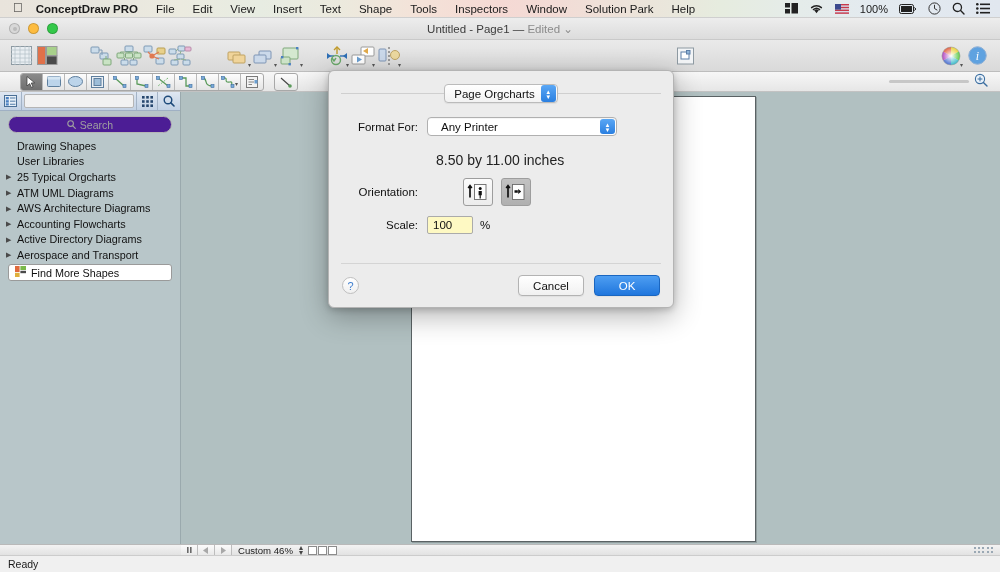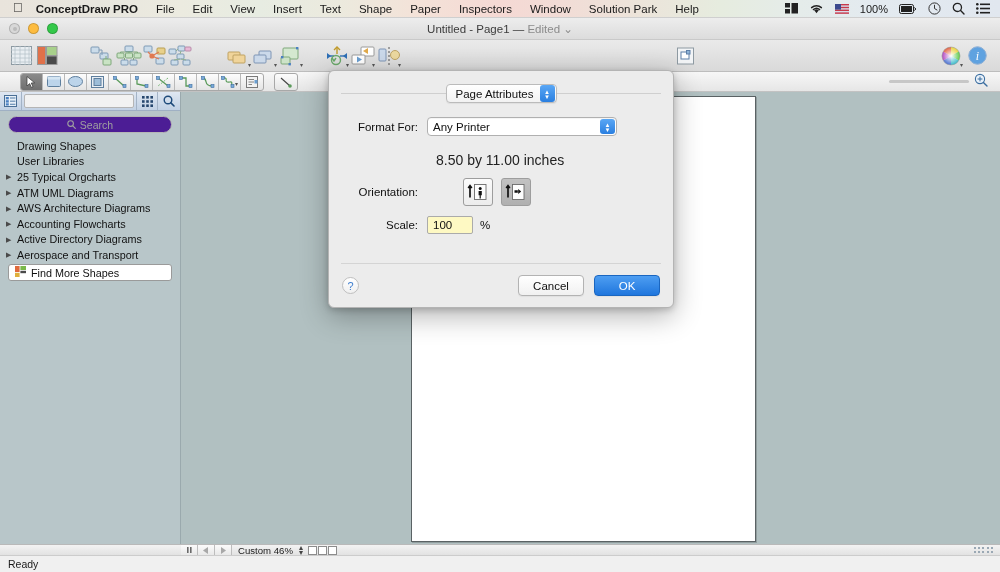--- a/index.html
+++ b/index.html
@@ -190,21 +190,21 @@
     width: 98px; text-align: right; padding-right: 9px;
     font-size: 11.5px; color: #0f0f0f; white-space: nowrap;
   }
   .combo {
     width: 190px; height: 19px; background: #ffffff;
     border: 1px solid #b0b0b0; border-radius: 4px;
     display: flex; align-items: center; position: relative;
     font-size: 11.5px; color: #111;
     box-shadow: inset 0 1px 0 rgba(0,0,0,0.04);
   }
-  .combo .ctext { padding-left: 5px; }
+  .combo .ctext { padding-left: 13px; }
   .combo .cstep {
     position: absolute; right: 1px; top: 1px; width: 15px; height: 15px;
     background: linear-gradient(to bottom,#5aa7f5,#2a7fe0);
     border-radius: 3px; display: flex; flex-direction: column;
     align-items: center; justify-content: center; color: #fff; font-size: 7px; line-height: 5px;
   }
   .dlg-sub { font-size: 14px; color: #222; margin-left: 107px; margin-top: 16px; }
 
   .orient-btns { display: flex; gap: 8px; }
   .orient-btn {
@@ -250,21 +250,21 @@
 
   <div class="menubar">
     <span class="apple-logo"></span>
     <span class="menu-item app-name">ConceptDraw PRO</span>
     <span class="menu-item">File</span>
     <span class="menu-item">Edit</span>
     <span class="menu-item">View</span>
     <span class="menu-item">Insert</span>
     <span class="menu-item">Text</span>
     <span class="menu-item">Shape</span>
-    <span class="menu-item">Paper</span>
+    <span class="menu-item">Tools</span>
     <span class="menu-item">Inspectors</span>
     <span class="menu-item">Window</span>
     <span class="menu-item">Solution Park</span>
     <span class="menu-item">Help</span>
 
     <span class="menubar-right">
       <span class="mb-icon">
         <svg width="13" height="11" viewBox="0 0 13 11">
             <rect x="0" y="0" width="5" height="4.5" fill="#222"></rect>
             <rect x="6.5" y="0" width="6.5" height="10.5" fill="#222"></rect>
@@ -755,21 +755,21 @@
 
   <div class="statusbar">
     <span class="status-text">Ready</span>
   </div>
 
   <div class="dialog">
     <div class="dlg-header">
       <div class="dlg-hline"></div>
       <div class="dlg-popup-wrap">
         <span class="popup">
-          <span class="label">Page Attributes</span>
+          <span class="label">Page Orgcharts</span>
           <span class="stepper-blue">
             <span>▴</span>
               <span>▾</span>
           </span>
         </span>
       </div>
     </div>
 
     <div class="dlg-row" style="margin-top:8px;">
       <span class="dlg-lbl">Format For:</span>

